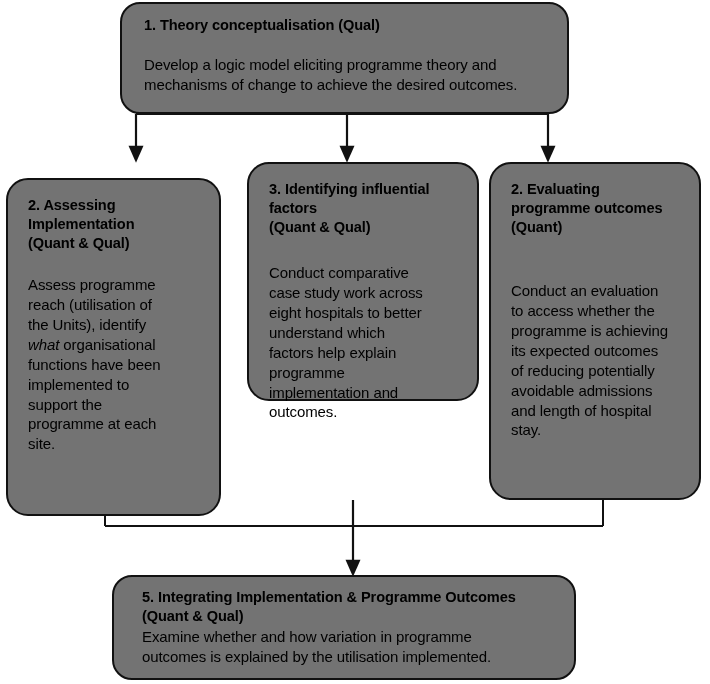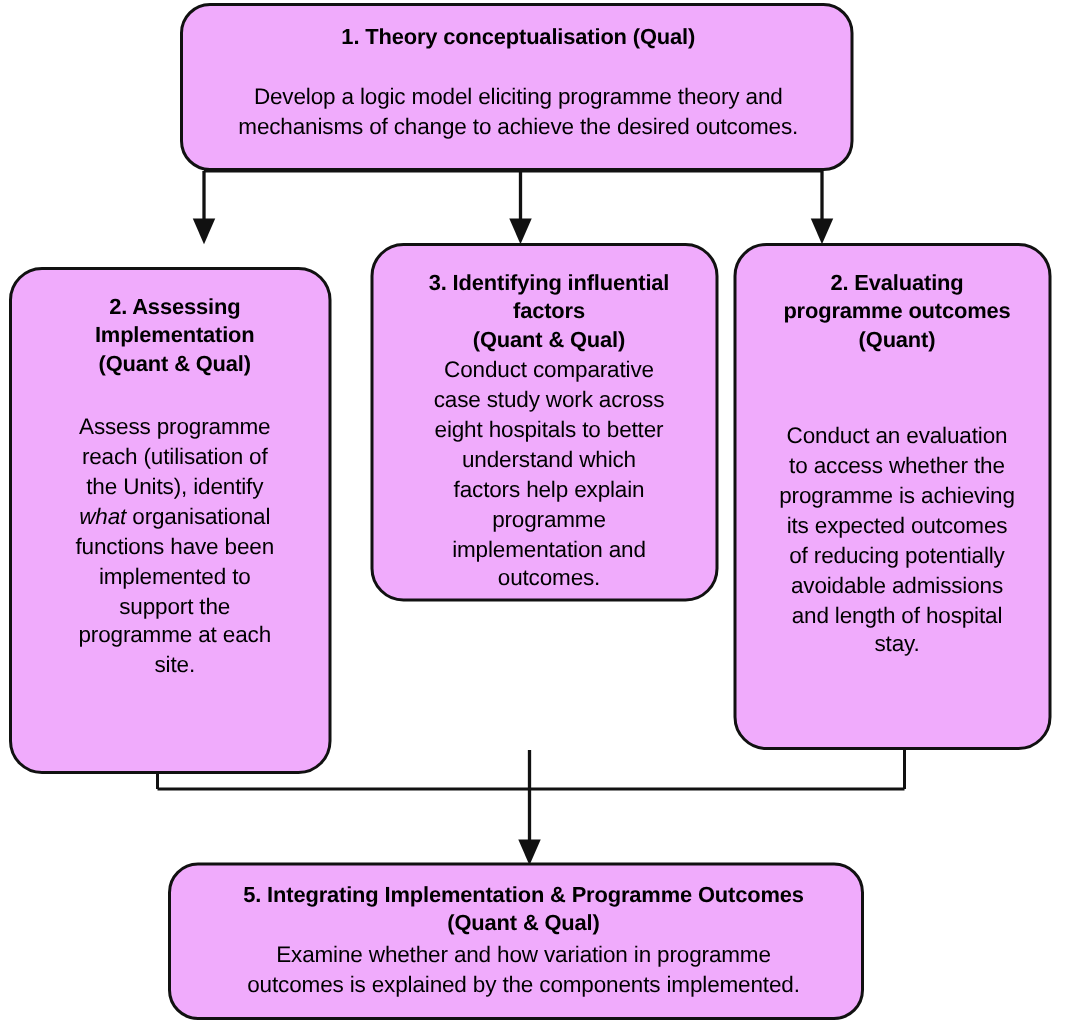--- a/index.html
+++ b/index.html
@@ -29,24 +29,23 @@
     left: 0; top: 0;
     width: 710px;
     height: 684px;
     z-index: 1;
   }
 
   .node {
     position: absolute;
     z-index: 2;
     box-sizing: border-box;
-    background: #f0abfc;
+    background: #737373;
     border: 2.2px solid #111111;
     border-radius: 22px;
-    text-align: center;
   }
 
   .node-inner {
     padding: 14px 18px 10px 18px;
   }
 
   .node-title {
     font-weight: bold;
     font-size: 14.6px;
     line-height: 1.30;
@@ -91,21 +90,21 @@
     left: 489px;
     top: 162px;
     width: 212px;
     height: 338px;
   }
   #node-2 .node-inner,
   #node-3 .node-inner,
   #node-4 .node-inner { padding: 16px 14px 10px 20px; }
 
   #node-2 .node-body { margin-top: 22px; }
-  #node-3 .node-body { }
+  #node-3 .node-body { margin-top: 26px; }
   #node-4 .node-body { margin-top: 44px; }
 
   .node-body em {
   }
 
   
   #node-5 {
     left: 112px;
     top: 575px;
     width: 464px;
@@ -199,17 +198,17 @@
 and length of hospital
 stay.</p>
     </div>
   </div>
 
   <div class="node" id="node-5">
     <div class="node-inner">
       <p class="node-title">5. Integrating Implementation &amp; Programme Outcomes
 (Quant &amp; Qual)</p>
       <p class="node-body">Examine whether and how variation in programme
-outcomes is explained by the components implemented.</p>
+outcomes is explained by the utilisation implemented.</p>
     </div>
   </div>
 
 </div>
 
 </body></html>

